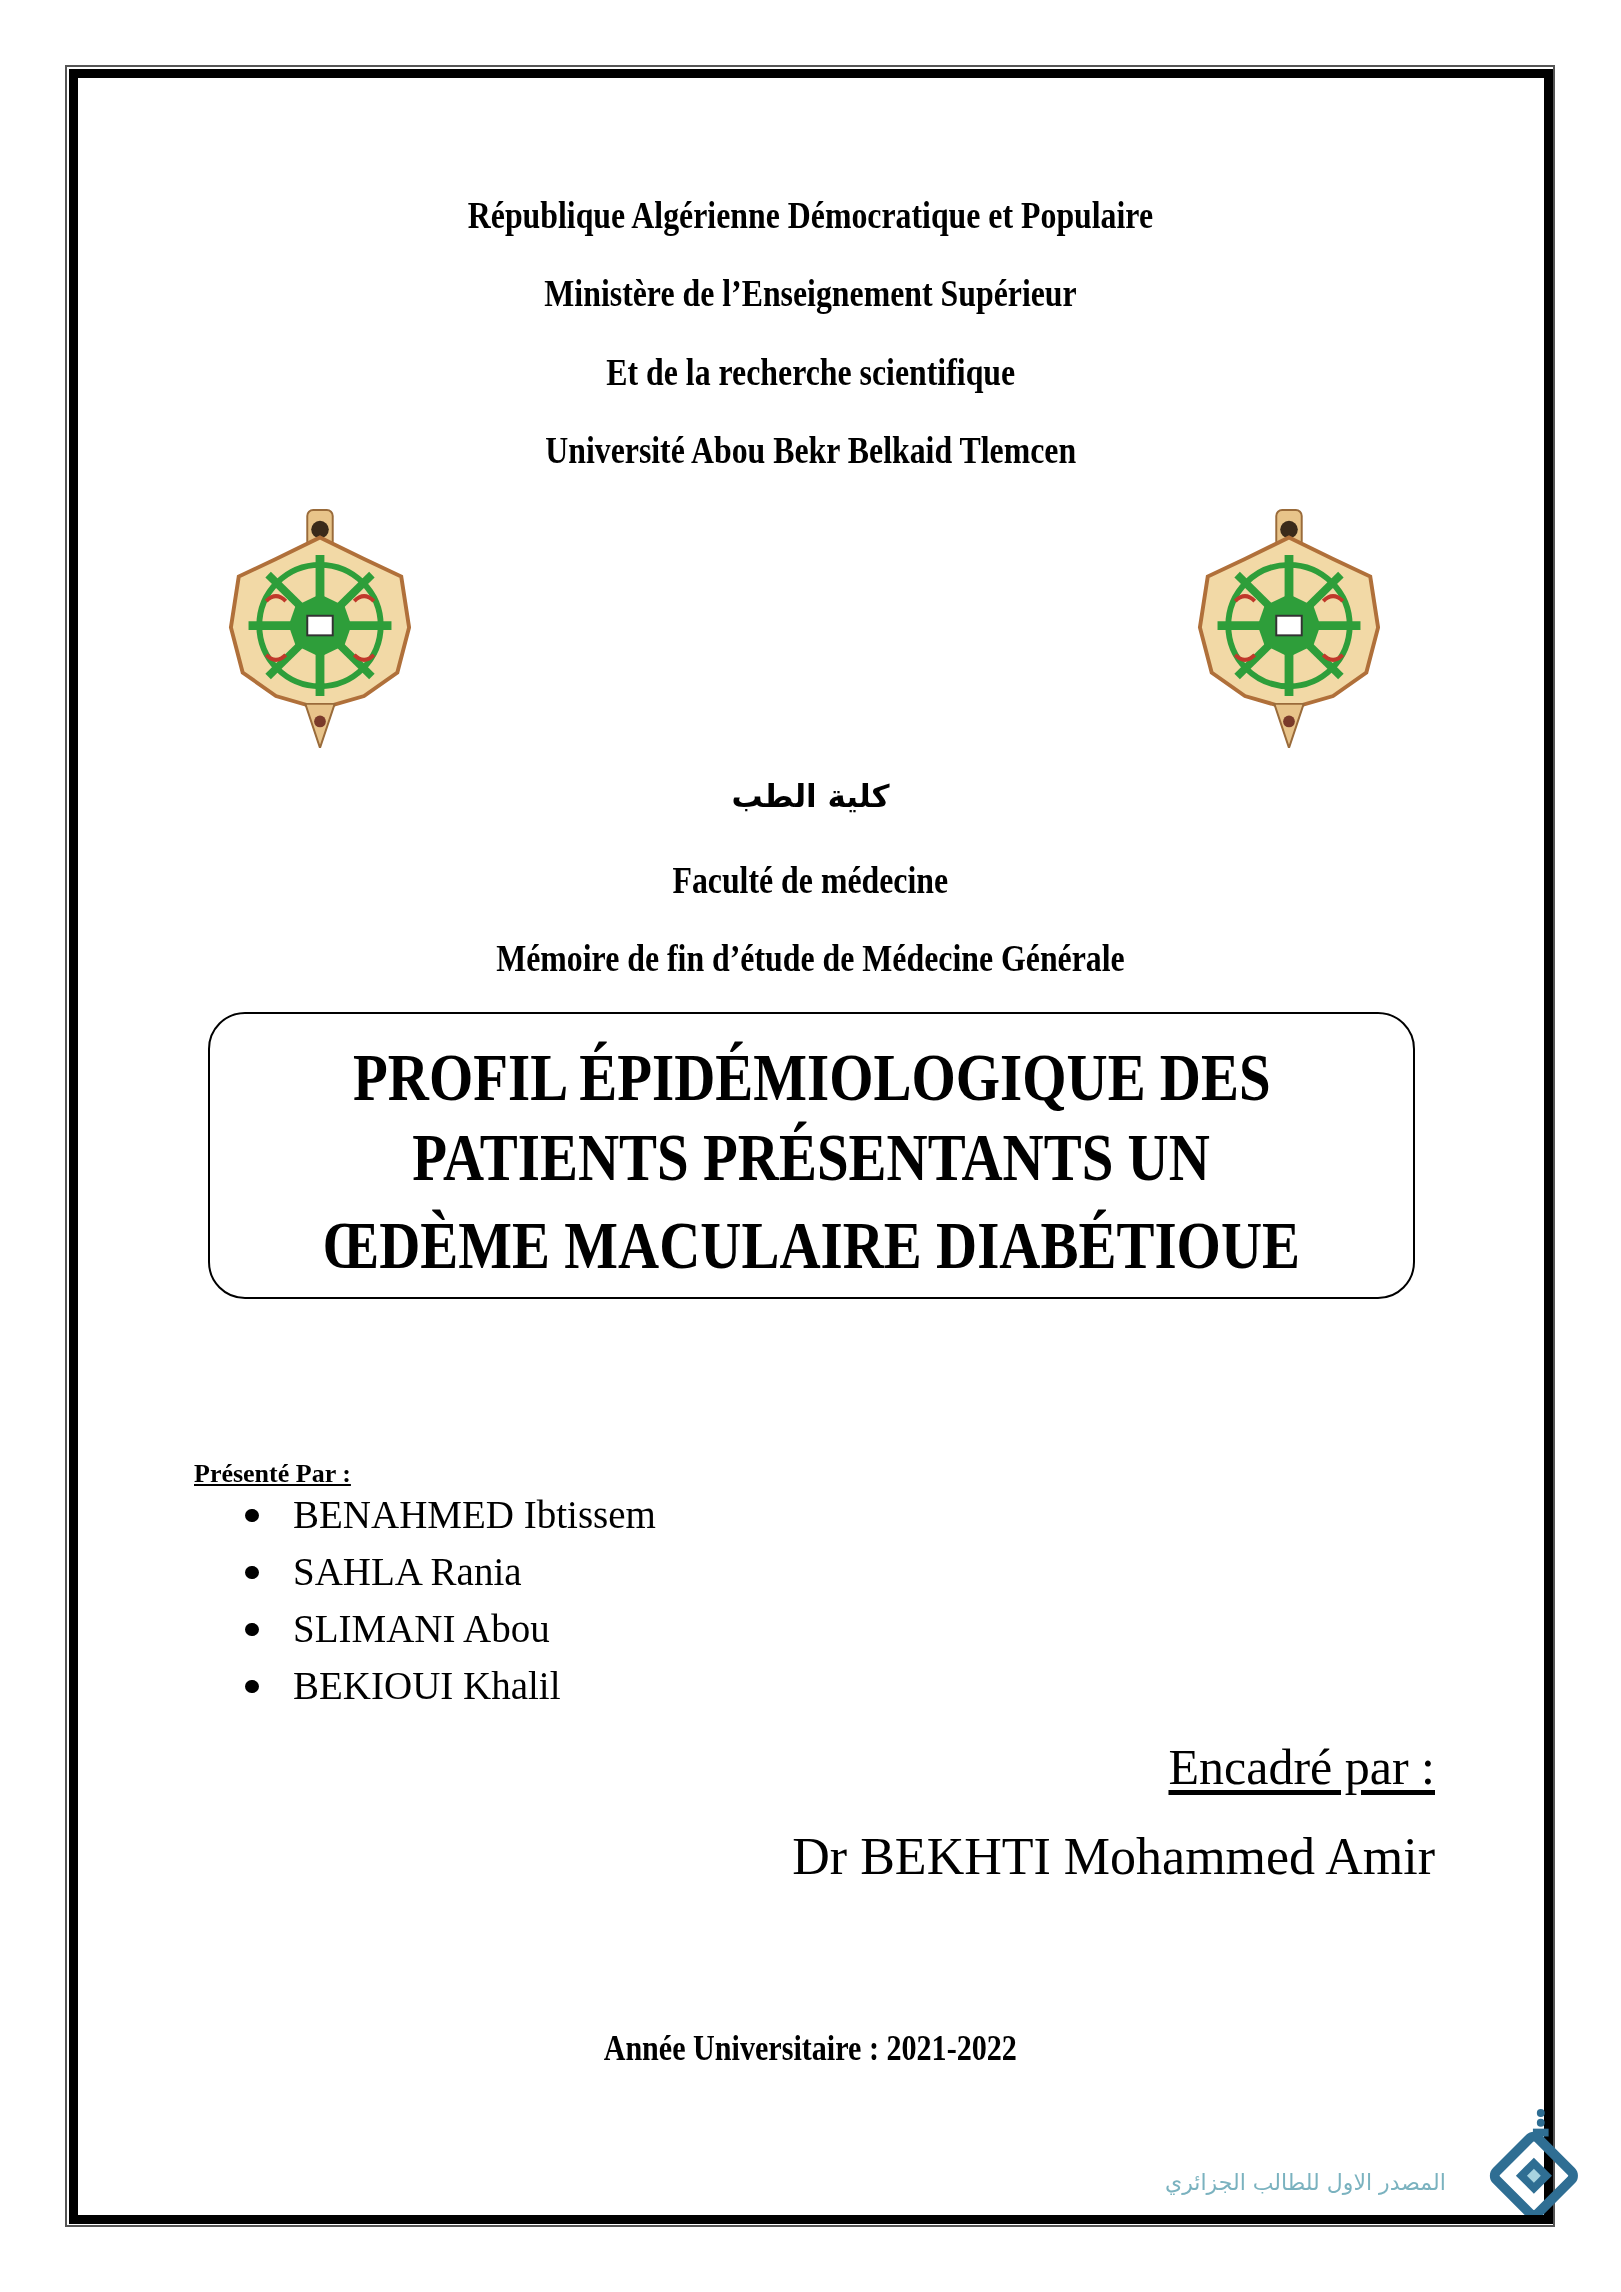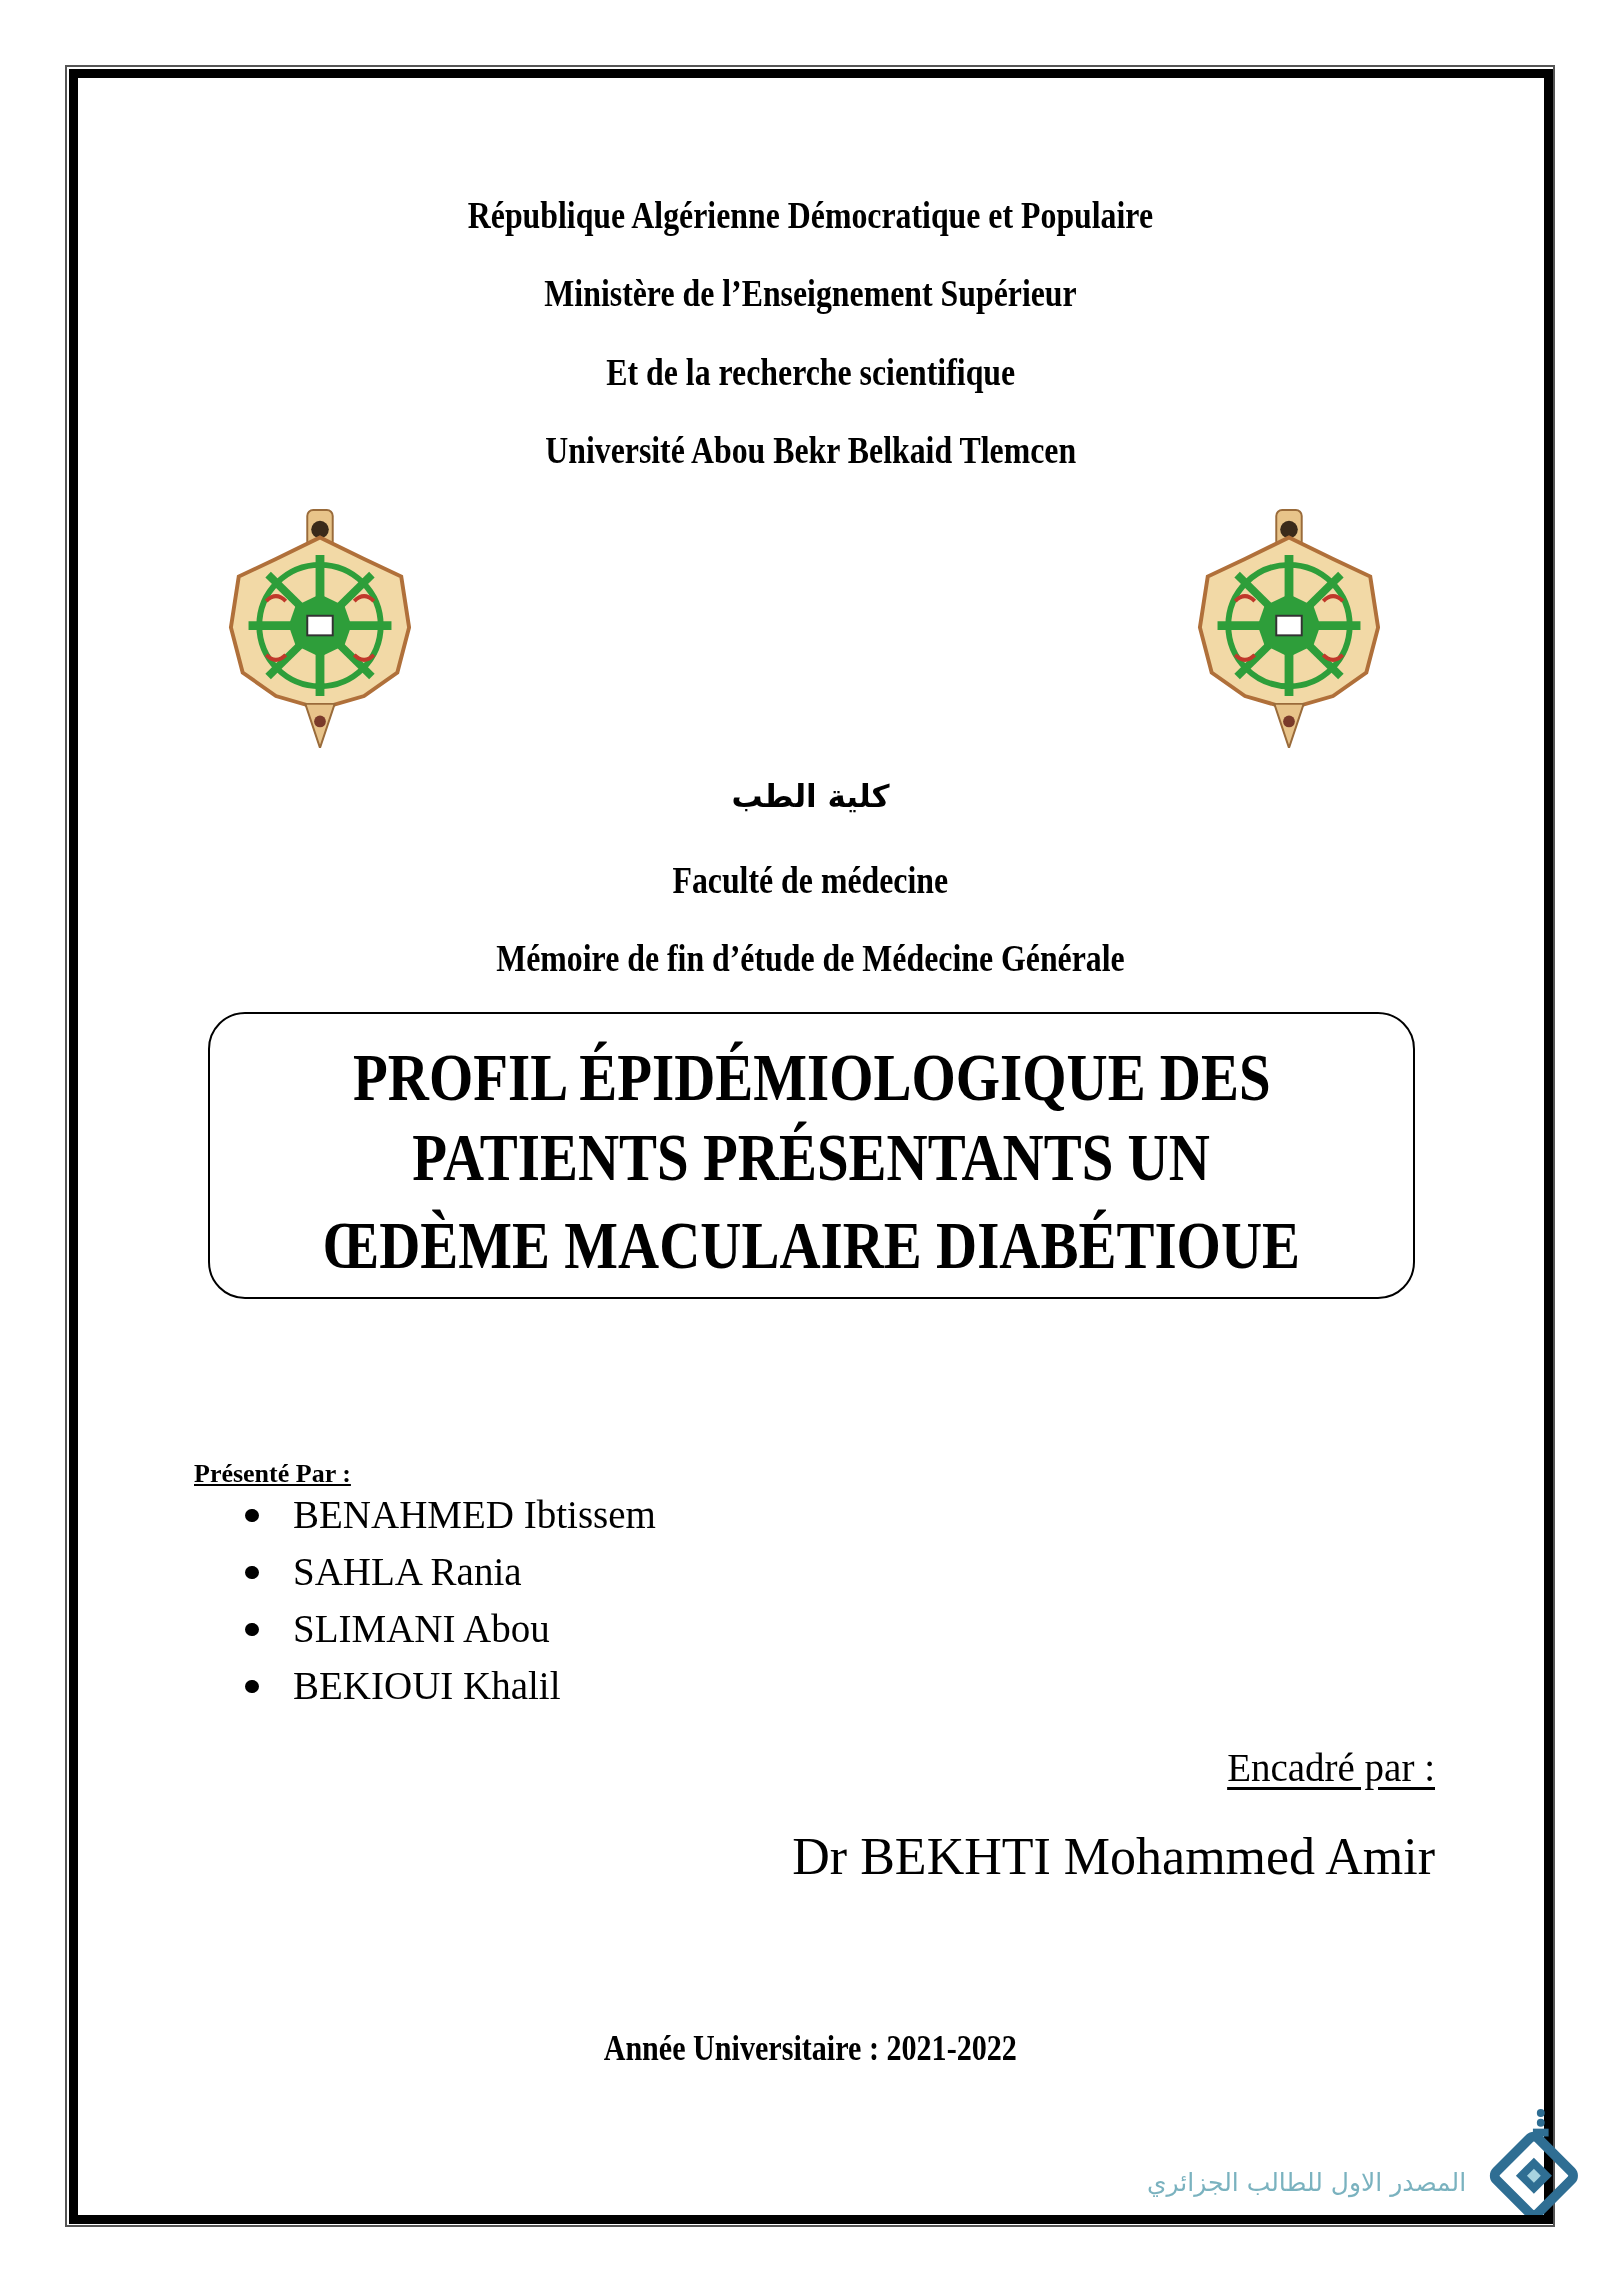--- a/index.html
+++ b/index.html
@@ -25,30 +25,30 @@
   .title-line { position: absolute; left: 0; width: 100%; text-align: center; white-space: nowrap;
                 font-weight: bold; font-size: 67px; line-height: 74px; }
   .title-line .cond { transform: scaleX(0.85); }
 
   .presente { position: absolute; left: 194px; top: 1456px; font-weight: bold; font-size: 26px; line-height: 35px; text-decoration: underline; }
   .authors { position: absolute; left: 245px; top: 1488px; margin: 0; padding: 0; list-style: none; }
   .author { position: relative; height: 57px; font-size: 39px; line-height: 53px; white-space: nowrap; }
   .bullet { position: absolute; left: 0; top: 20.6px; width: 13.7px; height: 13.7px; border-radius: 50%; background: #000; }
   .author-name { position: absolute; left: 48px; top: 0; }
 
-  .encadre { position: absolute; right: 186px; top: 1743px; font-size: 39px; line-height: 49px;
+  .encadre { position: absolute; right: 186px; top: 1743px; font-size: 50px; line-height: 49px;
              text-decoration: underline; text-underline-offset: 5.9px; white-space: nowrap; }
   .supervisor { position: absolute; right: 186px; top: 1829px; font-size: 52px; line-height: 55px; white-space: nowrap; }
 
   .annee { font-weight: bold; font-size: 35px; line-height: 43px; }
 
   .watermark { position: absolute; left: 1137px; top: 2107px; width: 431px; height: 108px; }
   .wm-text { position: absolute; left: 5.9px; top: 3.9px; font-family: "DejaVu Sans", sans-serif; font-size: 47px;
              color: #5ea3b3; letter-spacing: 1px; line-height: 55px; white-space: nowrap; }
-  .wm-arabic { position: absolute; left: 10px; top: 61px; font-family: "DejaVu Sans", sans-serif; font-size: 25px;
+  .wm-arabic { position: absolute; left: 28px; top: 61px; font-family: "DejaVu Sans", sans-serif; font-size: 22px;
                color: #7ab2bf; direction: rtl; white-space: nowrap; line-height: 29px; }
   .wm-logo { position: absolute; left: 343px; top: 0; width: 98px; height: 108px; }
 </style>
 </head>
 <body>
 
 <div class="frame-outer"></div>
 <div class="frame-inner"></div>
 
 <div class="line hdr" style="top:194px"><span class="cond">République Algérienne Démocratique et Populaire</span></div>

